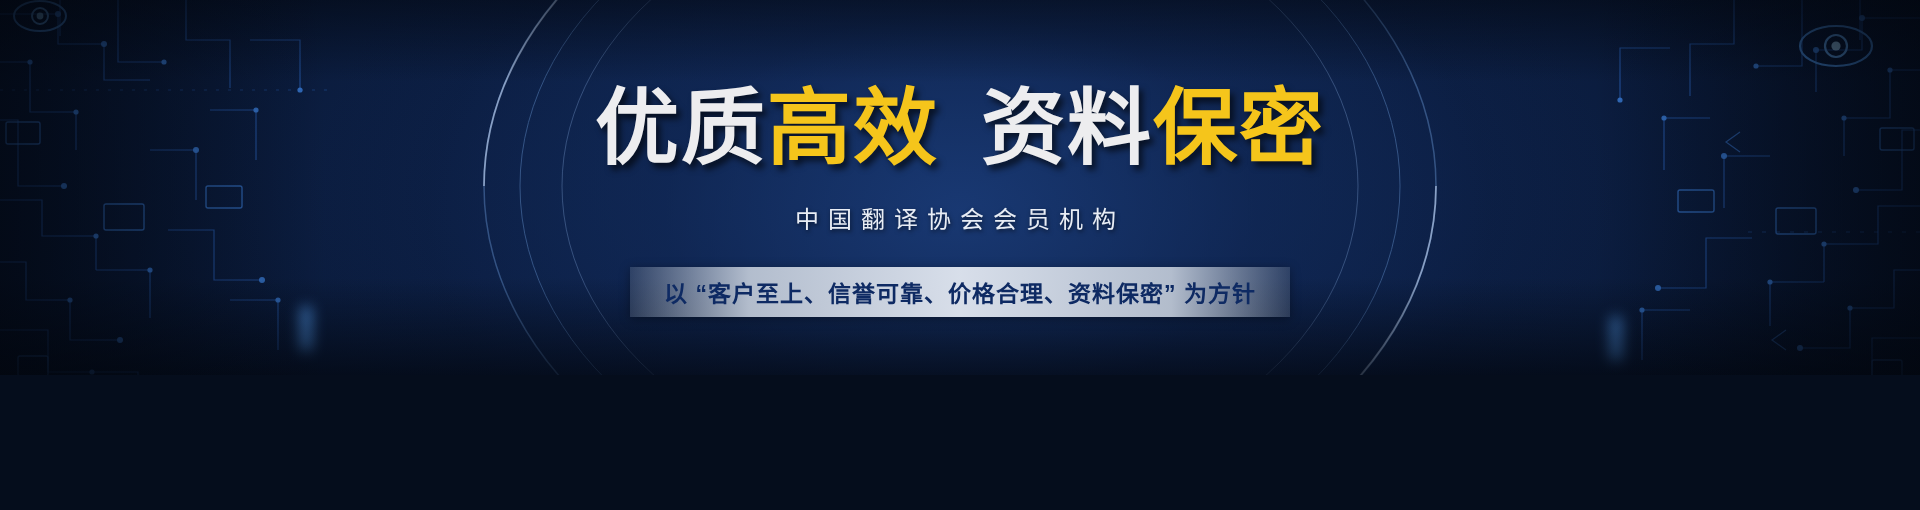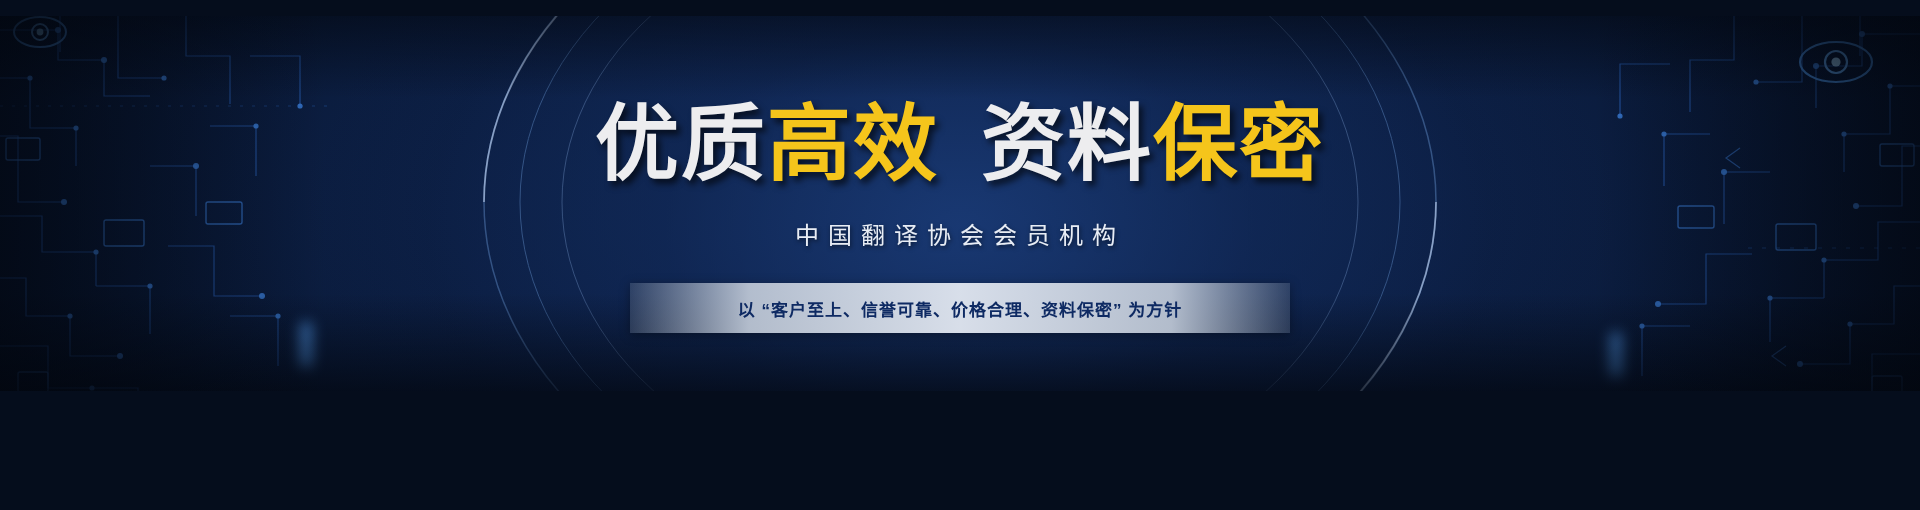--- a/index.html
+++ b/index.html
@@ -8,21 +8,20 @@
     width:1920px;height:510px;overflow:hidden;
     font-family:"Liberation Sans","DejaVu Sans",sans-serif;
     background:#050d1c;
   }
   .banner{
     position:relative;width:1920px;height:375px;overflow:hidden;
     background:
       radial-gradient(ellipse 780px 520px at 50% 56%, rgba(26,58,118,.82) 0%, rgba(16,38,84,.55) 38%, rgba(8,20,48,.12) 68%, rgba(5,13,28,0) 85%),
       radial-gradient(ellipse 1500px 700px at 50% 50%, #133061 0%, #0d2148 34%, #081631 62%, #040c1d 100%),
       linear-gradient(180deg,#04091a 0%,#071430 28%,#0a1d40 52%,#061129 82%,#03070f 100%);
-    margin-top: 16px;
   }
   .circ-left,.circ-right{position:absolute;top:0;height:510px;width:330px;opacity:.88;}
   .circ-left{left:0;}
   .circ-right{right:0;}
   .rings{position:absolute;left:50%;top:50%;transform:translate(-50%,-50%);}
   .vignette{
     position:absolute;inset:0;
     background:
       linear-gradient(90deg, rgba(2,6,14,.72) 0%, rgba(2,6,14,0) 17%, rgba(2,6,14,0) 83%, rgba(2,6,14,.72) 100%),
       linear-gradient(180deg, rgba(2,6,14,.55) 0%, rgba(2,6,14,0) 22%, rgba(2,6,14,0) 74%, rgba(2,6,14,.70) 100%);
@@ -54,21 +53,21 @@
     display:flex;align-items:center;justify-content:center;
     background:linear-gradient(90deg,
       rgba(120,133,152,.30) 0%,
       rgba(196,205,218,.90) 18%,
       rgba(222,228,238,.97) 50%,
       rgba(196,205,218,.90) 82%,
       rgba(120,133,152,.30) 100%);
     box-shadow:0 2px 10px rgba(0,0,0,.35);
   }
   .tagbar .tag-text{
-    font-size:17px;font-weight:700;color:#0e2a63;
+    font-size:23px;font-weight:700;color:#0e2a63;
     letter-spacing:1px;white-space:nowrap;
   }
 </style>
 </head>
 <body>
 
 <div class="banner">
 
   <div class="circ-left">
     <svg width="330" height="510" viewBox="0 0 330 510" xmlns="http://www.w3.org/2000/svg">

